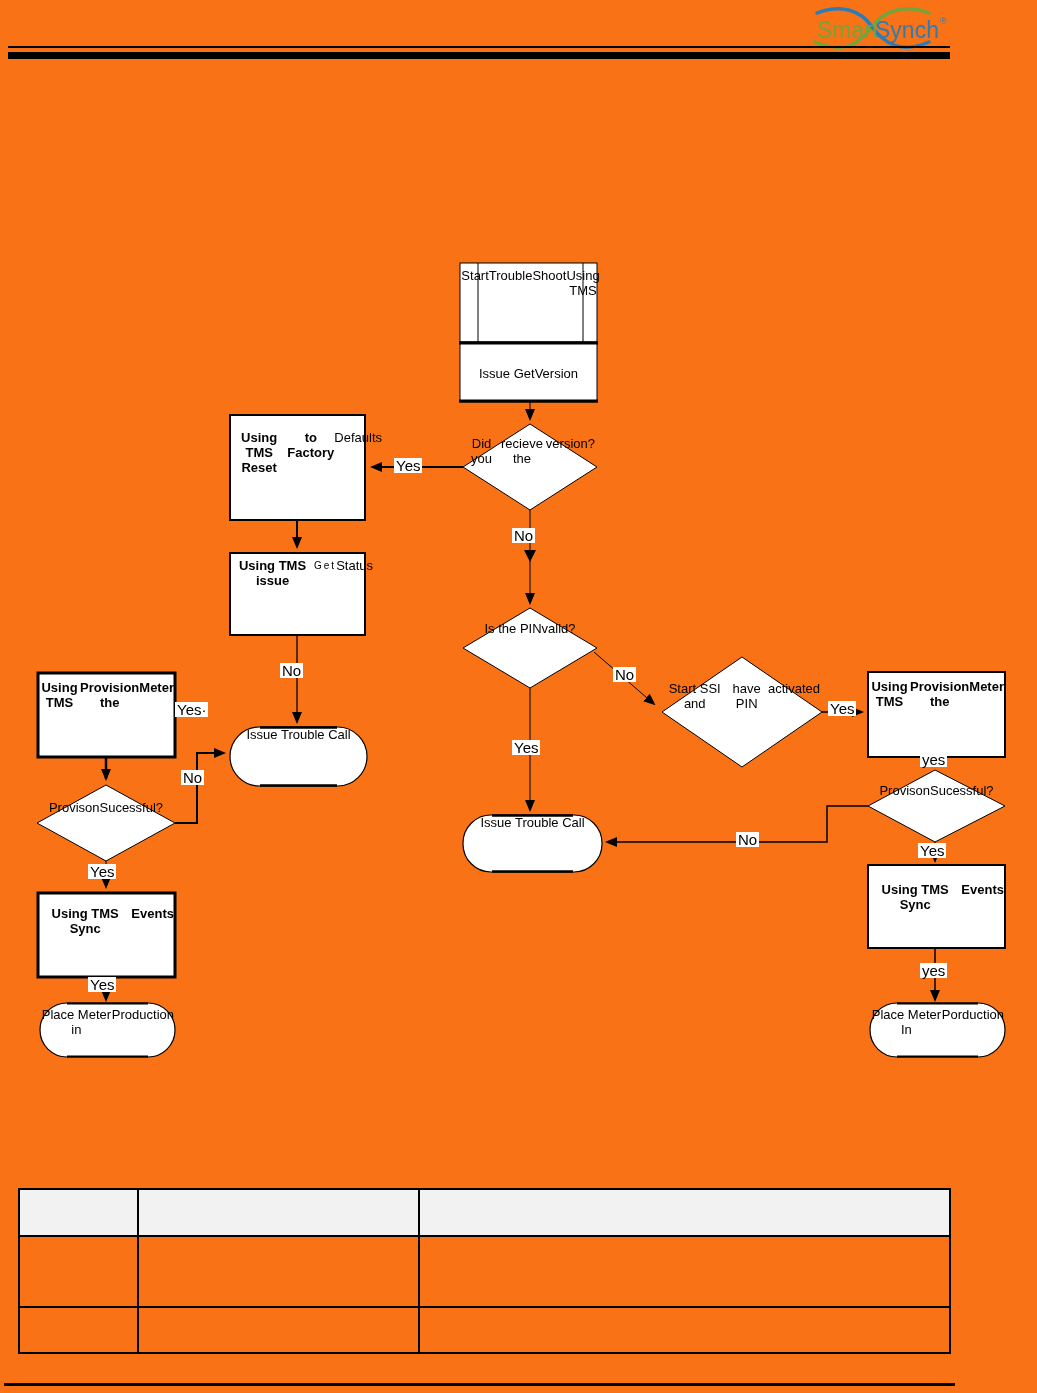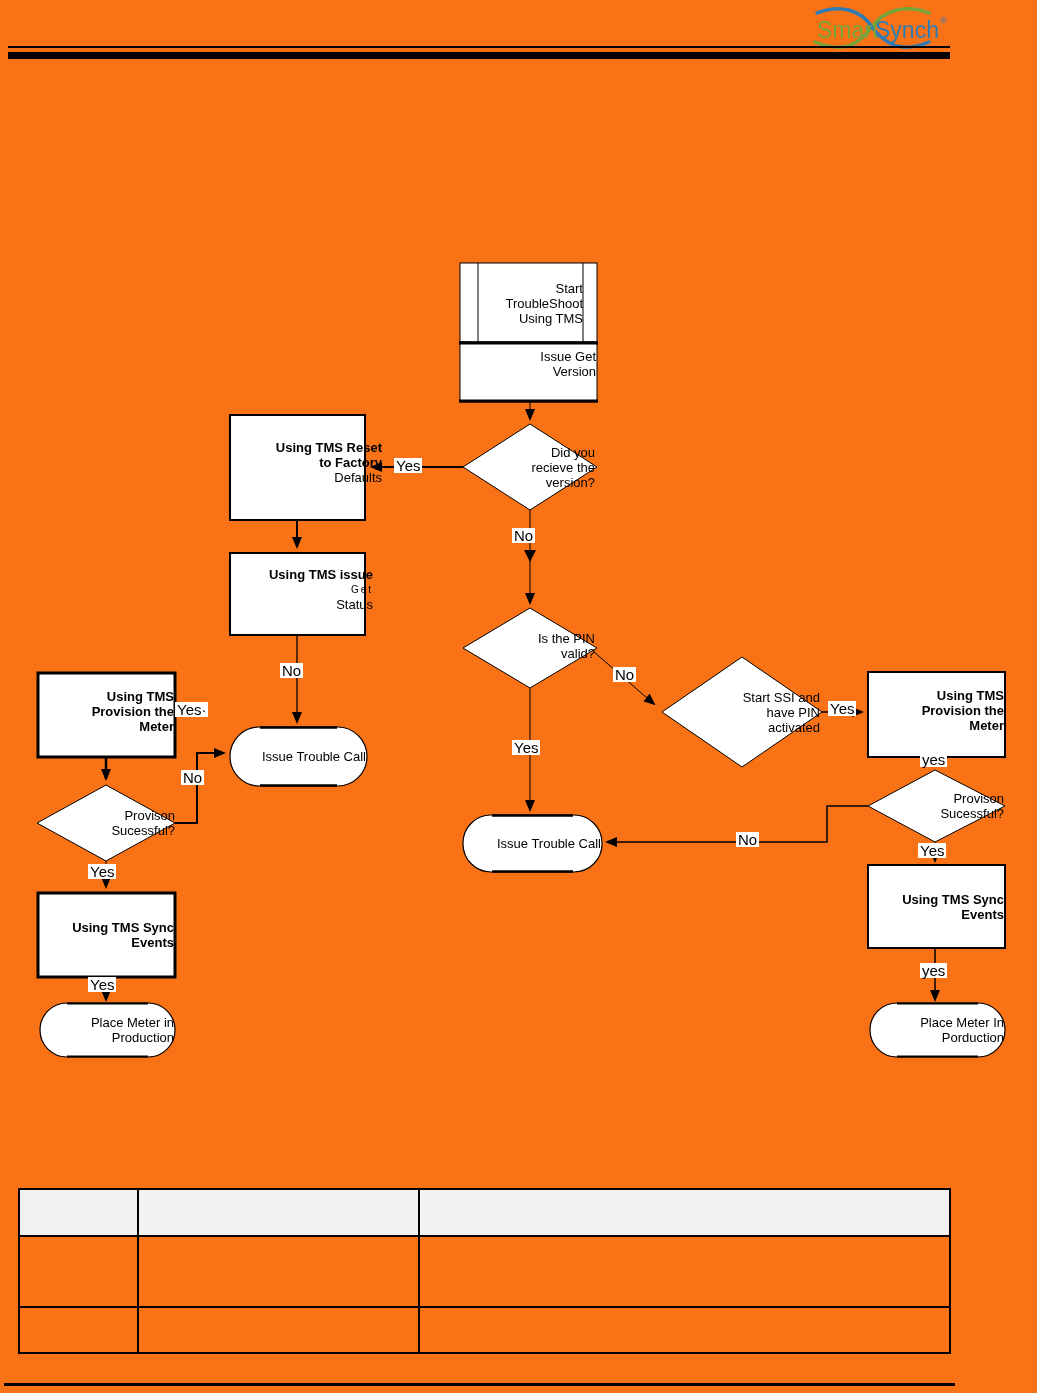--- a/index.html
+++ b/index.html
@@ -1,20 +1,20 @@
 <!DOCTYPE html>
 <html><head>
 <meta charset="utf-8">
 <style>
   html,body{margin:0;padding:0;background:#fff;}
   .page{position:relative;width:1037px;height:1393px;background:#f97316;overflow:hidden;
         font-family:"Liberation Sans",sans-serif;color:#000;}
   .rule{position:absolute;background:#000;}
   .svglayer{position:absolute;left:0;top:0;}
-  .lbl{position:absolute;display:flex;flex-direction:column;align-items:flex-end;
+  .lbl{position:absolute;display:flex;align-items:flex-start;
        justify-content:center;text-align:center;font-size:13px;line-height:15px;}
   .lbl .b{font-weight:bold;}
   .lbl .sp{font-size:10px;letter-spacing:2px;}
   .edge{position:absolute;font-size:15px;line-height:15px;background:#fff;
         padding:0 2px;white-space:nowrap;}
   .doc-table{position:absolute;left:18px;top:1188px;border-collapse:collapse;table-layout:fixed;}
   .doc-table td{border:2px solid #000;padding:0;}
   .doc-table .hdr td{background:#F2F2F2;}
   .logo{position:absolute;left:805px;top:2px;width:150px;height:58px;}
 </style>
@@ -130,21 +130,21 @@
       <line x1="492" y1="871.5" x2="573" y2="871.5" stroke="#000" stroke-width="2.5"></line>
     </g>
   </svg>
 
   <div class="lbl" style="left:478px;top:268px;width:105px;height:70px;">
     <div>Start</div>
     <div>TroubleShoot</div>
     <div>Using TMS</div>
   </div>
 
-  <div class="lbl" style="left:461px;top:338px;width:135px;height:52px;">
+  <div class="lbl" style="left:461px;top:366px;width:135px;height:52px;">
     <div>Issue Get</div>
     <div>Version</div>
   </div>
 
   <div class="lbl" style="left:465px;top:436px;width:130px;height:62px;">
     <div>Did you</div>
     <div>recieve the</div>
     <div>version?</div>
   </div>
 

